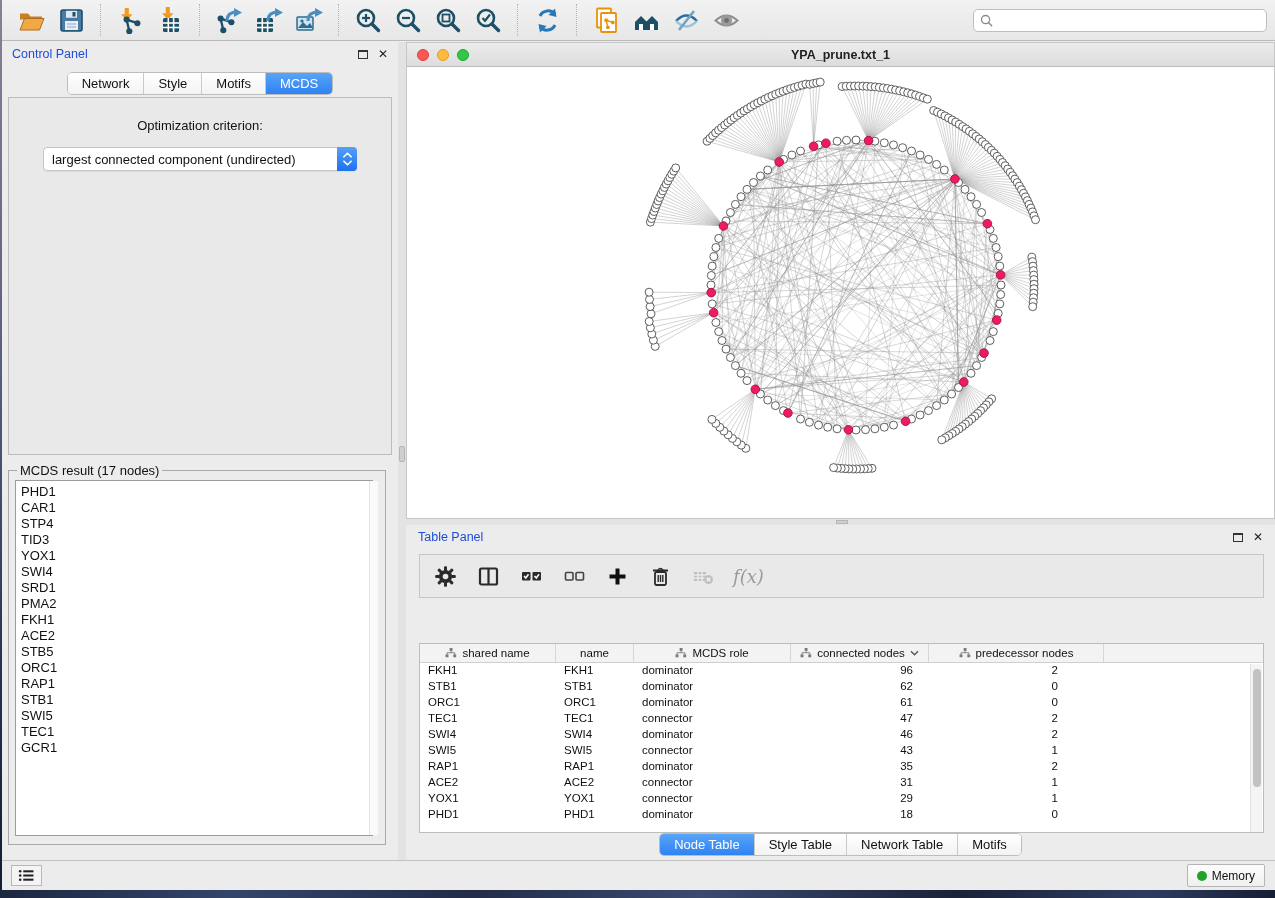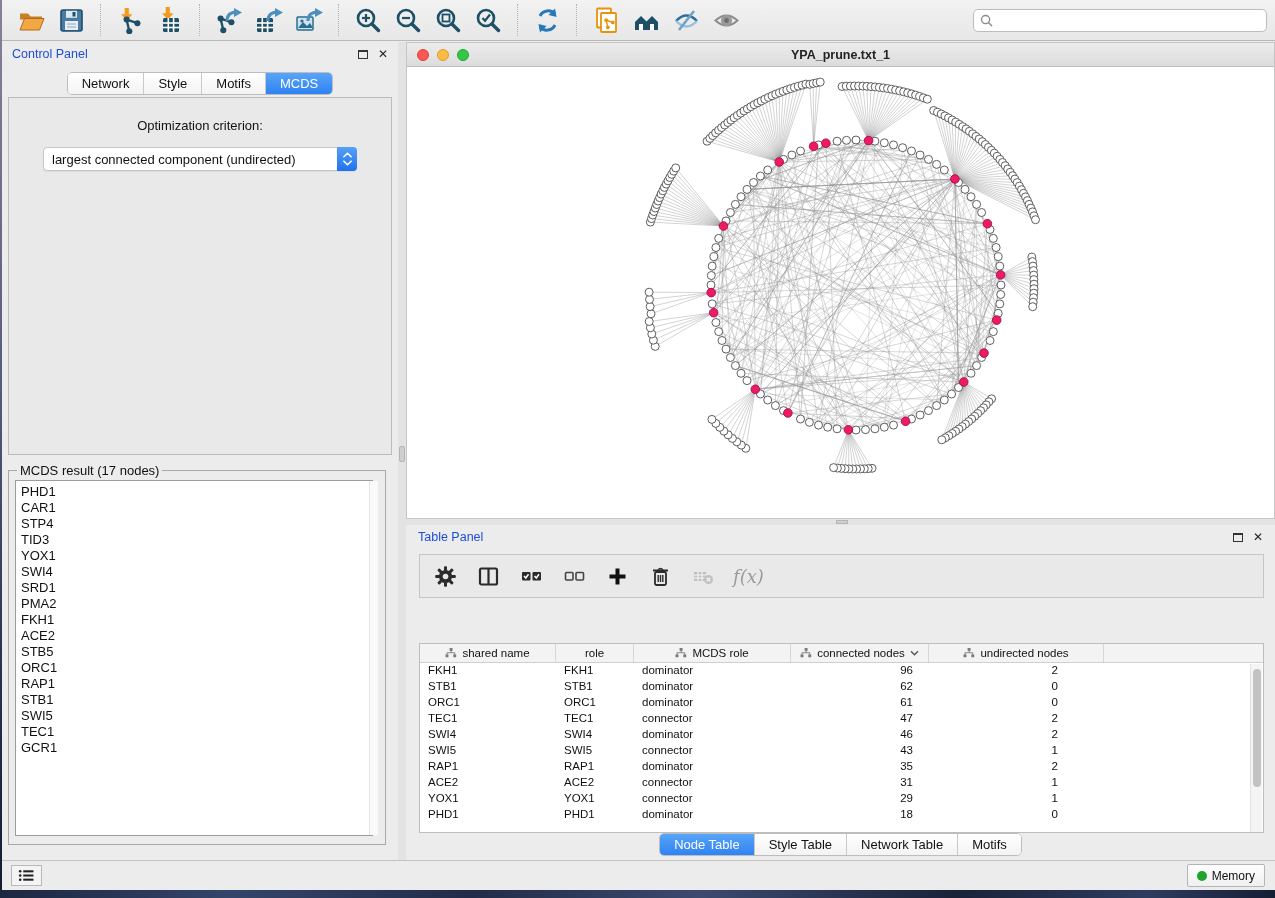--- a/index.html
+++ b/index.html
@@ -1159,21 +1159,21 @@
               <svg viewBox="0 0 13 11" width="12" height="10">
                 <rect x="5" y="0" width="3.2" height="3.2" fill="#7a7a7a"></rect>
                 <rect x="0.5" y="7" width="3.2" height="3.2" fill="#7a7a7a"></rect>
                 <rect x="9" y="7" width="3.2" height="3.2" fill="#7a7a7a"></rect>
                 <path d="M6.6 3.2 v2 M2.1 7 v-1.8 h8.5 V7" fill="none" stroke="#7a7a7a" stroke-width="1"></path>
               </svg>
             </span>
             <span>shared name</span>
           </div>
           <div class="tp-hcell" style="width: 78px;">
-            <span>role</span>
+            <span>name</span>
           </div>
           <div class="tp-hcell" style="width: 157px;">
             <span style="display:inline-flex">
               <svg viewBox="0 0 13 11" width="12" height="10">
                 <rect x="5" y="0" width="3.2" height="3.2" fill="#7a7a7a"></rect>
                 <rect x="0.5" y="7" width="3.2" height="3.2" fill="#7a7a7a"></rect>
                 <rect x="9" y="7" width="3.2" height="3.2" fill="#7a7a7a"></rect>
                 <path d="M6.6 3.2 v2 M2.1 7 v-1.8 h8.5 V7" fill="none" stroke="#7a7a7a" stroke-width="1"></path>
               </svg>
             </span>
@@ -1197,21 +1197,21 @@
           </div>
           <div class="tp-hcell" style="width: 175px;">
             <span style="display:inline-flex">
               <svg viewBox="0 0 13 11" width="12" height="10">
                 <rect x="5" y="0" width="3.2" height="3.2" fill="#7a7a7a"></rect>
                 <rect x="0.5" y="7" width="3.2" height="3.2" fill="#7a7a7a"></rect>
                 <rect x="9" y="7" width="3.2" height="3.2" fill="#7a7a7a"></rect>
                 <path d="M6.6 3.2 v2 M2.1 7 v-1.8 h8.5 V7" fill="none" stroke="#7a7a7a" stroke-width="1"></path>
               </svg>
             </span>
-            <span>undirected nodes</span>
+            <span>predecessor nodes</span>
           </div>
         </div>
       <div id="tp-body">
           <div class="tp-row">
             <div class="tp-cell" style="width: 136px;">FKH1</div>
             <div class="tp-cell" style="width: 78px;">FKH1</div>
             <div class="tp-cell" style="width: 157px;">dominator</div>
             <div class="tp-cell num" style="width: 138px; padding-right: 16px;">96</div>
             <div class="tp-cell num" style="width: 175px; padding-right: 46px;">2</div>
           </div>

